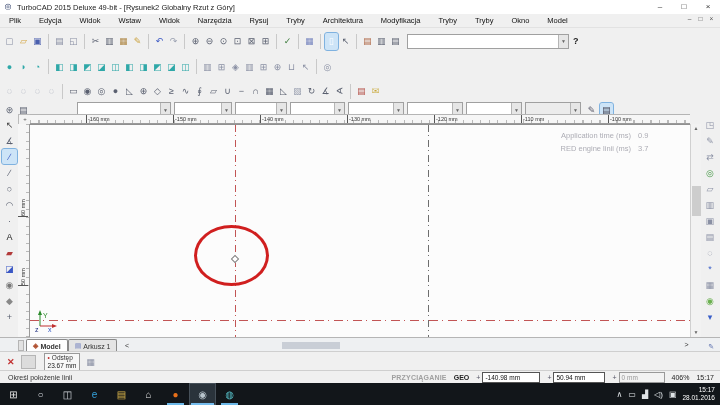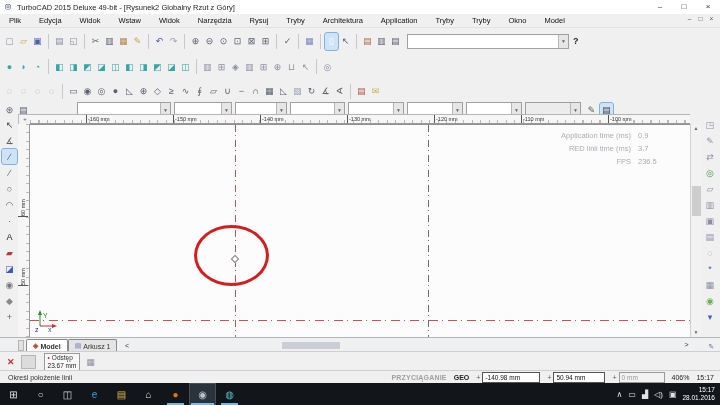--- a/index.html
+++ b/index.html
@@ -136,21 +136,21 @@
 
   <span class="menu-item">Plik</span>
       <span class="menu-item">Edycja</span>
       <span class="menu-item">Widok</span>
       <span class="menu-item">Wstaw</span>
       <span class="menu-item">Widok</span>
       <span class="menu-item">Narzędzia</span>
       <span class="menu-item">Rysuj</span>
       <span class="menu-item">Tryby</span>
       <span class="menu-item">Architektura</span>
-      <span class="menu-item">Application</span>
+      <span class="menu-item">Modyfikacja</span>
       <span class="menu-item">Tryby</span>
       <span class="menu-item">Tryby</span>
       <span class="menu-item">Okno</span>
       <span class="menu-item">Model</span>
     </div>
   <div class="mdictrls" style="position:absolute;right:0;top:15px;">
     <span class="mdictrl">–</span>
     <span class="mdictrl">□</span>
     <span class="mdictrl">×</span>
   </div>
@@ -338,22 +338,21 @@
 
   <div class="canvas">
     <div class="vline" style="--lc:#c25555;left:205px;"></div>
     <div class="vline" style="--lc:#6e6e6e;left:398px;"></div>
     <div class="hline" style="--lc:#c25555;top:195px;"></div>
     <div class="ellipse"></div>
     <div class="cmarker"></div>
     <div class="overlay">
 
     <div class="ovl"><span>Application time (ms)</span><span class="ovv">0.9</span></div>
-        <div class="ovl"><span>RED linii time (ms)</span><span class="ovv">3.7</span></div>
-        <div class="ovl"><span>FPS</span><span class="ovv">236.5</span></div>
+        <div class="ovl"><span>RED engine linii (ms)</span><span class="ovv">3.7</span></div>
       </div>
     <div class="ucs">
       <svg width="24" height="24">
         <line x1="5" y1="18" x2="5" y2="5" stroke="#2a8a2a" stroke-width="1"></line>
         <polygon points="5,2 3,7 7,7" fill="#2a8a2a"></polygon>
         <line x1="5" y1="18" x2="19" y2="18" stroke="#c03030" stroke-width="1"></line>
         <polygon points="22,18 17,16 17,20" fill="#c03030"></polygon>
         <text x="8" y="10" font-size="7" fill="#2a8a2a">Y</text>
         <text x="13" y="24" font-size="7" fill="#2a50c0">x</text>
         <text x="0" y="24" font-size="7" fill="#203080">z</text>

